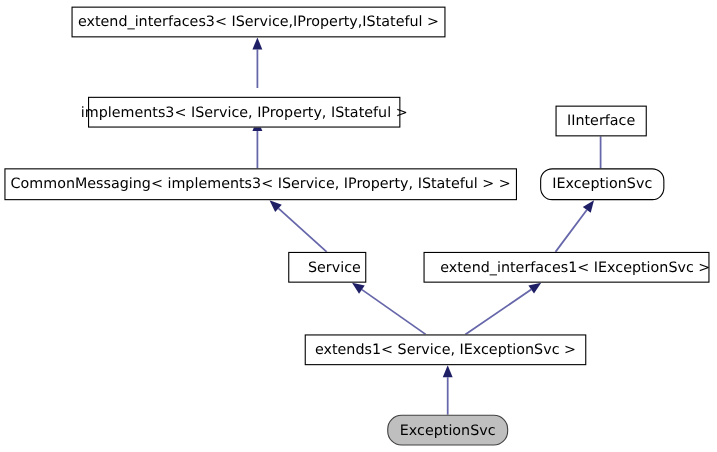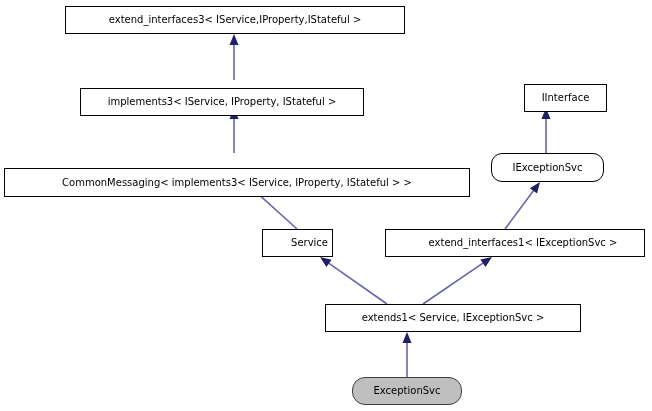--- a/index.html
+++ b/index.html
@@ -24,21 +24,21 @@
     height: 411px;
   }
   .node {
     position: absolute;
     box-sizing: border-box;
     background: #ffffff;
     border: 1px solid #000000;
     display: flex;
     align-items: center;
     justify-content: center;
-    font-size: 10px;
+    font-size: 13px;
     line-height: 1;
     color: #000000;
     white-space: nowrap;
     letter-spacing: 0px;
     z-index: 2;
   }
   .node-label {
     display: block;
     padding: 0 4px;
     white-space: nowrap;
@@ -72,36 +72,36 @@
       <polygon points="407,332 411.5,343 402.5,343" fill="#1f1f66"></polygon>
     </svg>
 
   <div id="node-layer">
       <div class="node" style="left: 65px; top: 6px; width: 340px; height: 28px;">
         <span class="node-label">extend_interfaces3&lt; IService,IProperty,IStateful &gt;</span>
       </div>
       <div class="node" style="left: 80px; top: 88px; width: 284px; height: 28px;">
         <span class="node-label">implements3&lt; IService, IProperty, IStateful &gt;</span>
       </div>
-      <div class="node" style="left: 505px; top: 84px; width: 83px; height: 28px; margin-left: 19px;">
+      <div class="node" style="left: 505px; top: 96px; width: 83px; height: 28px;">
         <span class="node-label">IInterface</span>
       </div>
-      <div class="node" style="left: 4px; top: 168px; width: 466px; height: 29px;">
+      <div class="node" style="left: 4px; top: 153px; width: 466px; height: 29px;">
         <span class="node-label">CommonMessaging&lt; implements3&lt; IService, IProperty, IStateful &gt; &gt;</span>
       </div>
       <div class="node" style="left: 491px; top: 153px; width: 113px; height: 29px; border-radius: 11px;">
         <span class="node-label">IExceptionSvc</span>
       </div>
       <div class="node" style="left: 262px; top: 229px; width: 71px; height: 28px; justify-content: flex-end;">
         <span class="node-label">Service</span>
       </div>
       <div class="node" style="left: 385px; top: 229px; width: 260px; height: 28px; padding-left: 16px;">
         <span class="node-label">extend_interfaces1&lt; IExceptionSvc &gt;</span>
       </div>
-      <div class="node" style="left: 277px; top: 304px; width: 256px; height: 28px; margin-left: 48px;">
+      <div class="node" style="left: 277px; top: 304px; width: 256px; height: 28px;">
         <span class="node-label">extends1&lt; Service, IExceptionSvc &gt;</span>
       </div>
       <div class="node highlight" style="left: 352px; top: 377px; width: 110px; height: 28px; border-radius: 13px;">
         <span class="node-label">ExceptionSvc</span>
       </div>
     </div>
 
 </div>
 
 </body></html>

